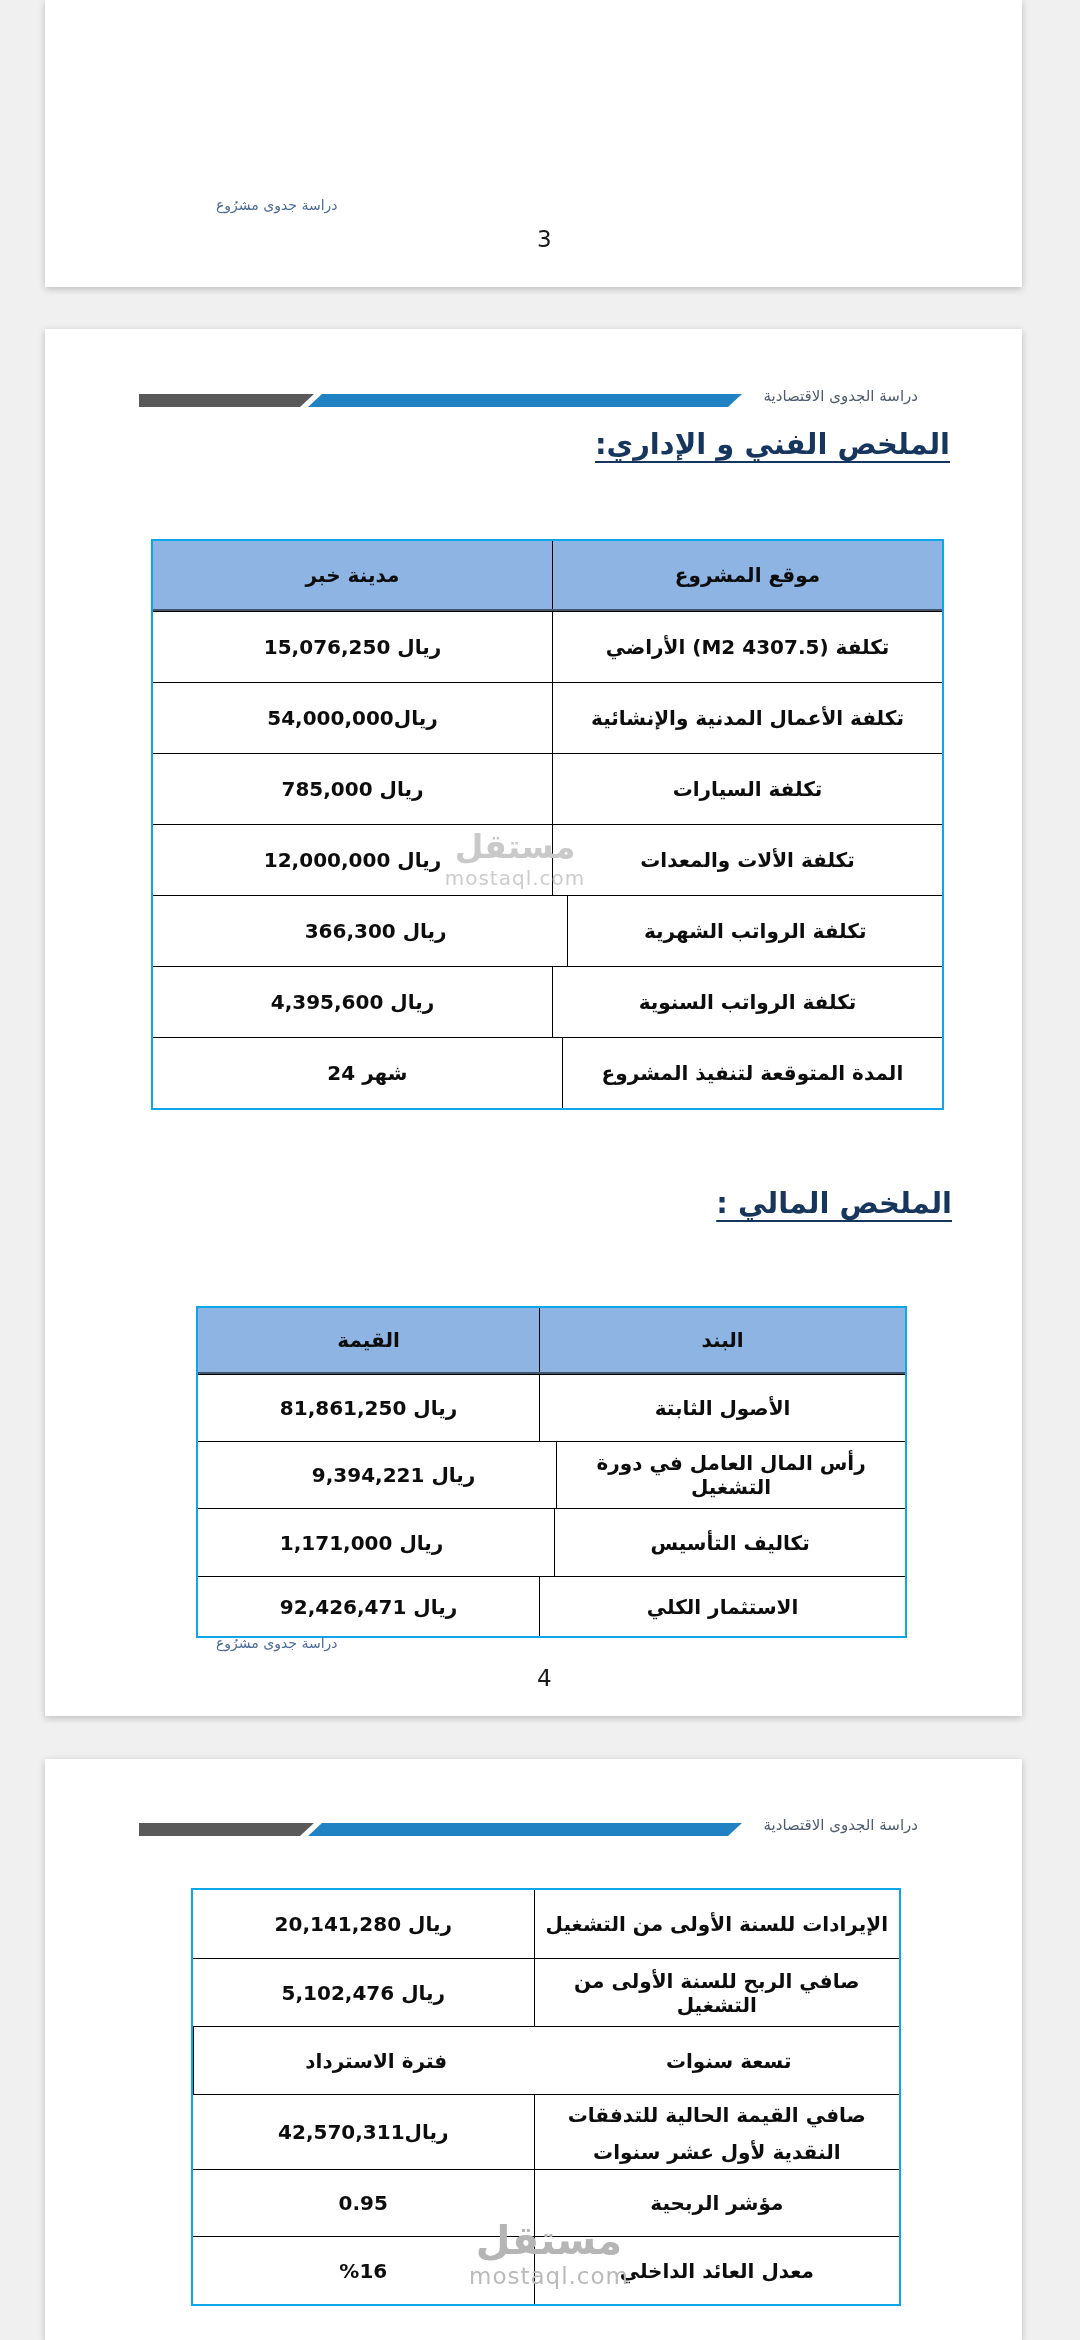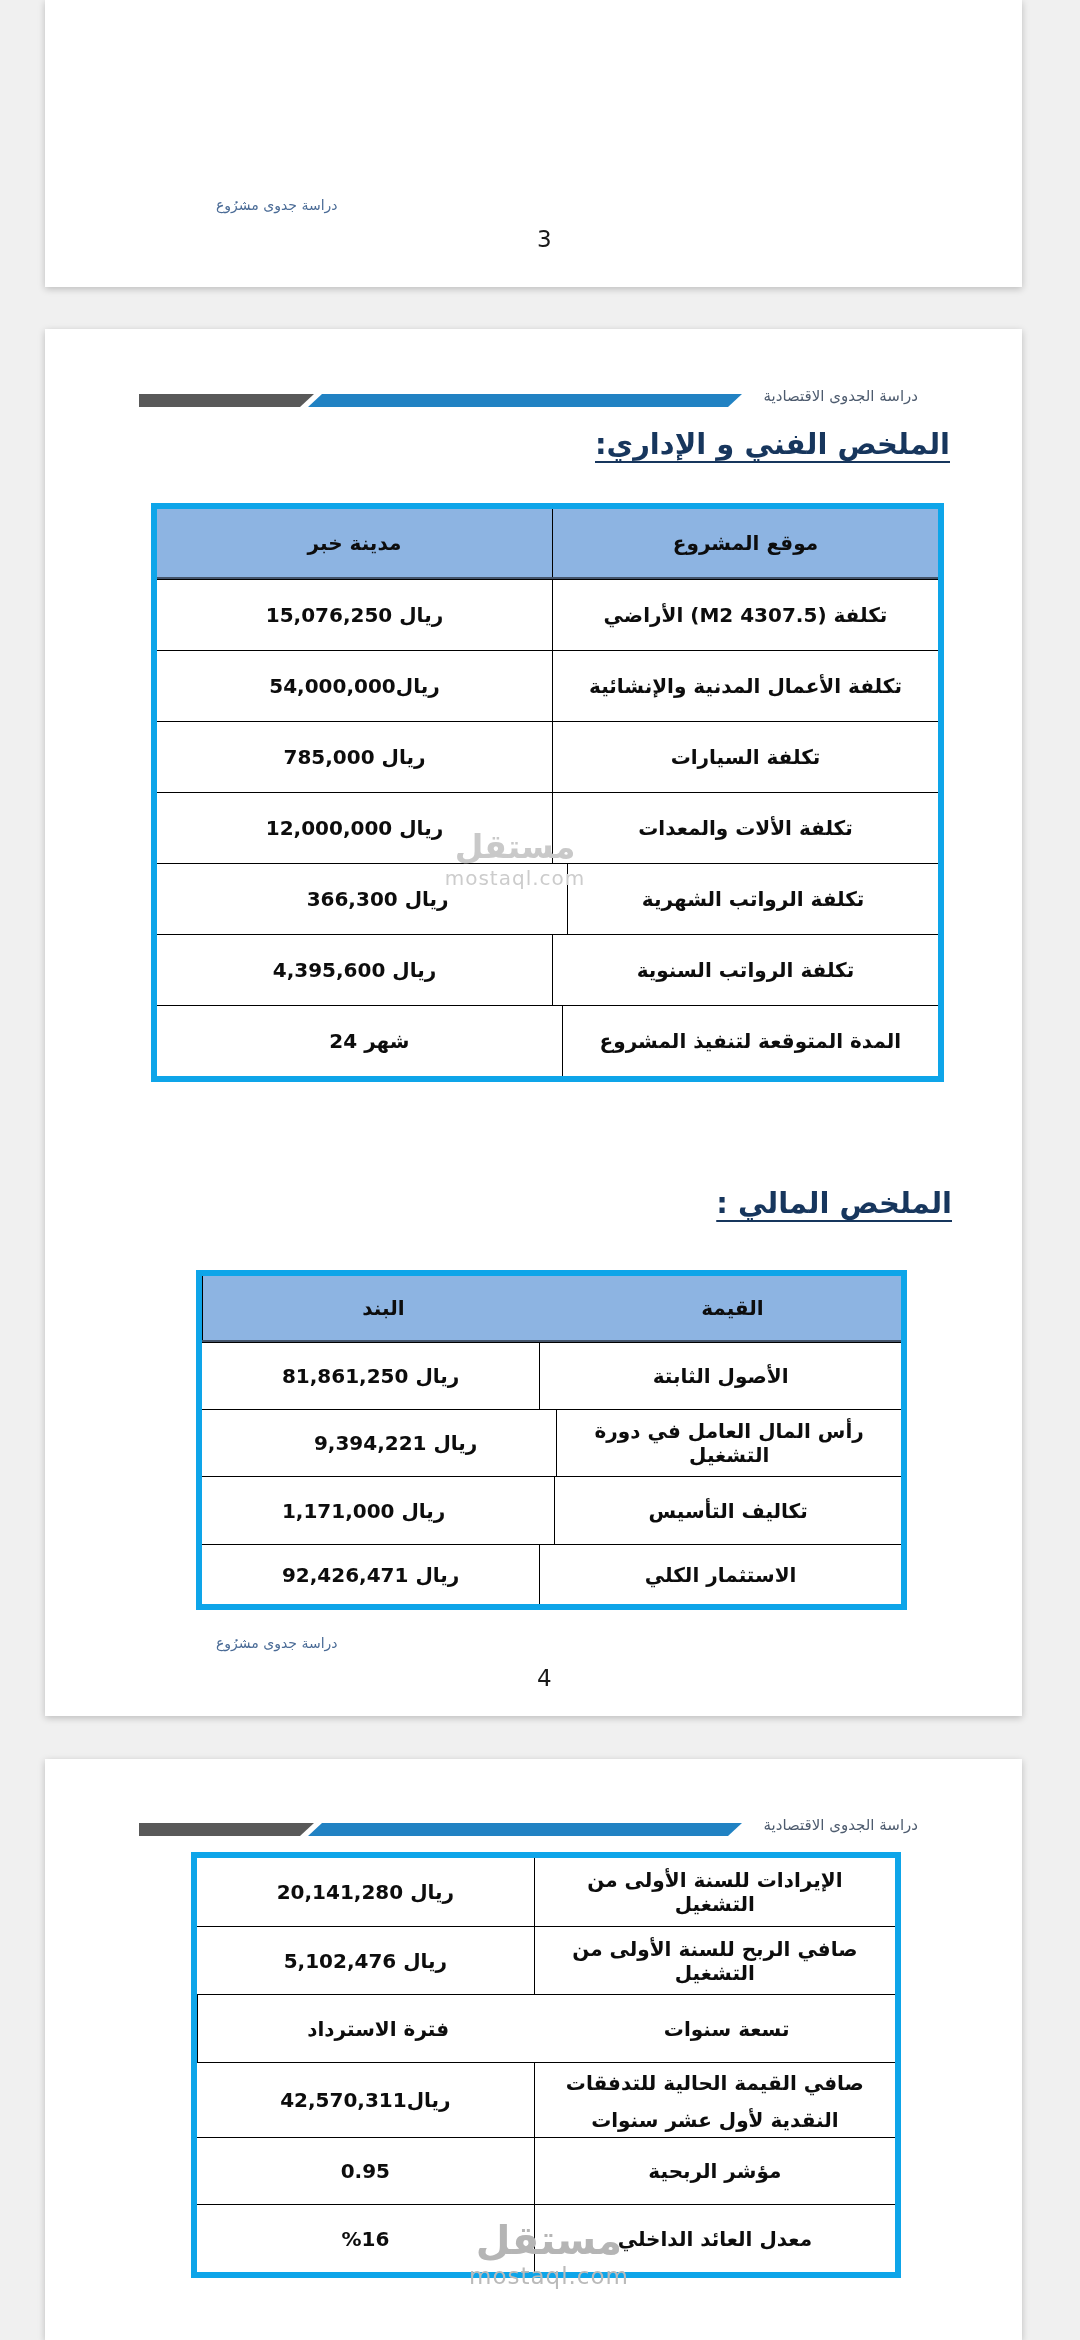--- a/index.html
+++ b/index.html
@@ -19,21 +19,21 @@
   .hdr-bar-gray{position:absolute;left:94px;width:175px;height:13px;background:#595959;
     clip-path:polygon(0 0,100% 0,calc(100% - 14px) 100%,0 100%);}
   .hdr-bar-blue{position:absolute;left:263px;width:434px;height:13px;background:#2182c3;
     clip-path:polygon(14px 0,100% 0,calc(100% - 14px) 100%,0 100%);}
   .hdr-label{position:absolute;right:104px;color:#4d5b6e;font-size:15px;direction:rtl;white-space:nowrap;}
 
   .doc-heading{position:absolute;color:#17365d;font-size:29px;font-weight:bold;direction:rtl;
     white-space:nowrap;text-decoration:underline;text-decoration-thickness:2px;text-underline-offset:7px;}
 
   
-  .doc-table{position:absolute;border:6px solid #0ea5e9;box-sizing:border-box;direction:ltr;}
+  .doc-table{position:absolute;border:2px solid #0ea5e9;box-sizing:border-box;direction:ltr;margin-top:36px;}
   .tr{display:flex;box-sizing:border-box;border-top:1px solid #000;}
   .tr:first-child{border-top:none;}
   .td{box-sizing:border-box;display:flex;align-items:center;justify-content:center;
       font-size:20px;font-weight:bold;color:#0d0d0d;text-align:center;padding:0 10px;}
   .td.val{direction:ltr;}
   .td.lbl{direction:rtl;border-left:1px solid #000;}
   .thead{background:#8db4e2;border-bottom:2px solid #44546a;}
   #t1 .td.val{width:401px;}
   #t1 .td.lbl{width:392px;}
   #t2 .td.val,#t3 .td.val{width:343px;}
@@ -104,22 +104,22 @@
 
     <div class="wm" id="wm-mid" style="left:350px;top:498px;width:240px;">
       <span class="wm-name">مستقل</span>
       <span class="wm-domain">mostaql.com</span>
     </div>
 
     <div class="doc-heading" style="right:70px;top:857px;">الملخص المالي :</div>
 
     <div class="doc-table" id="t2" style="left:151px;top:941px;width:711px;">
       <div class="tr thead" style="height:66px;">
+        <div class="td val">القيمة</div>
         <div class="td lbl">البند</div>
-        <div class="td val">القيمة</div>
       </div>
       <div class="tr" style="height:67px;">
         <div class="td val">81,861,250 ريال</div>
         <div class="td lbl">الأصول الثابتة</div>
       </div>
       <div class="tr" style="height:67px;padding-left:33px;">
         <div class="td val">9,394,221 ريال</div>
         <div class="td lbl">رأس المال العامل في دورة التشغيل</div>
       </div>
       <div class="tr" style="height:68px;gap:29px;">

